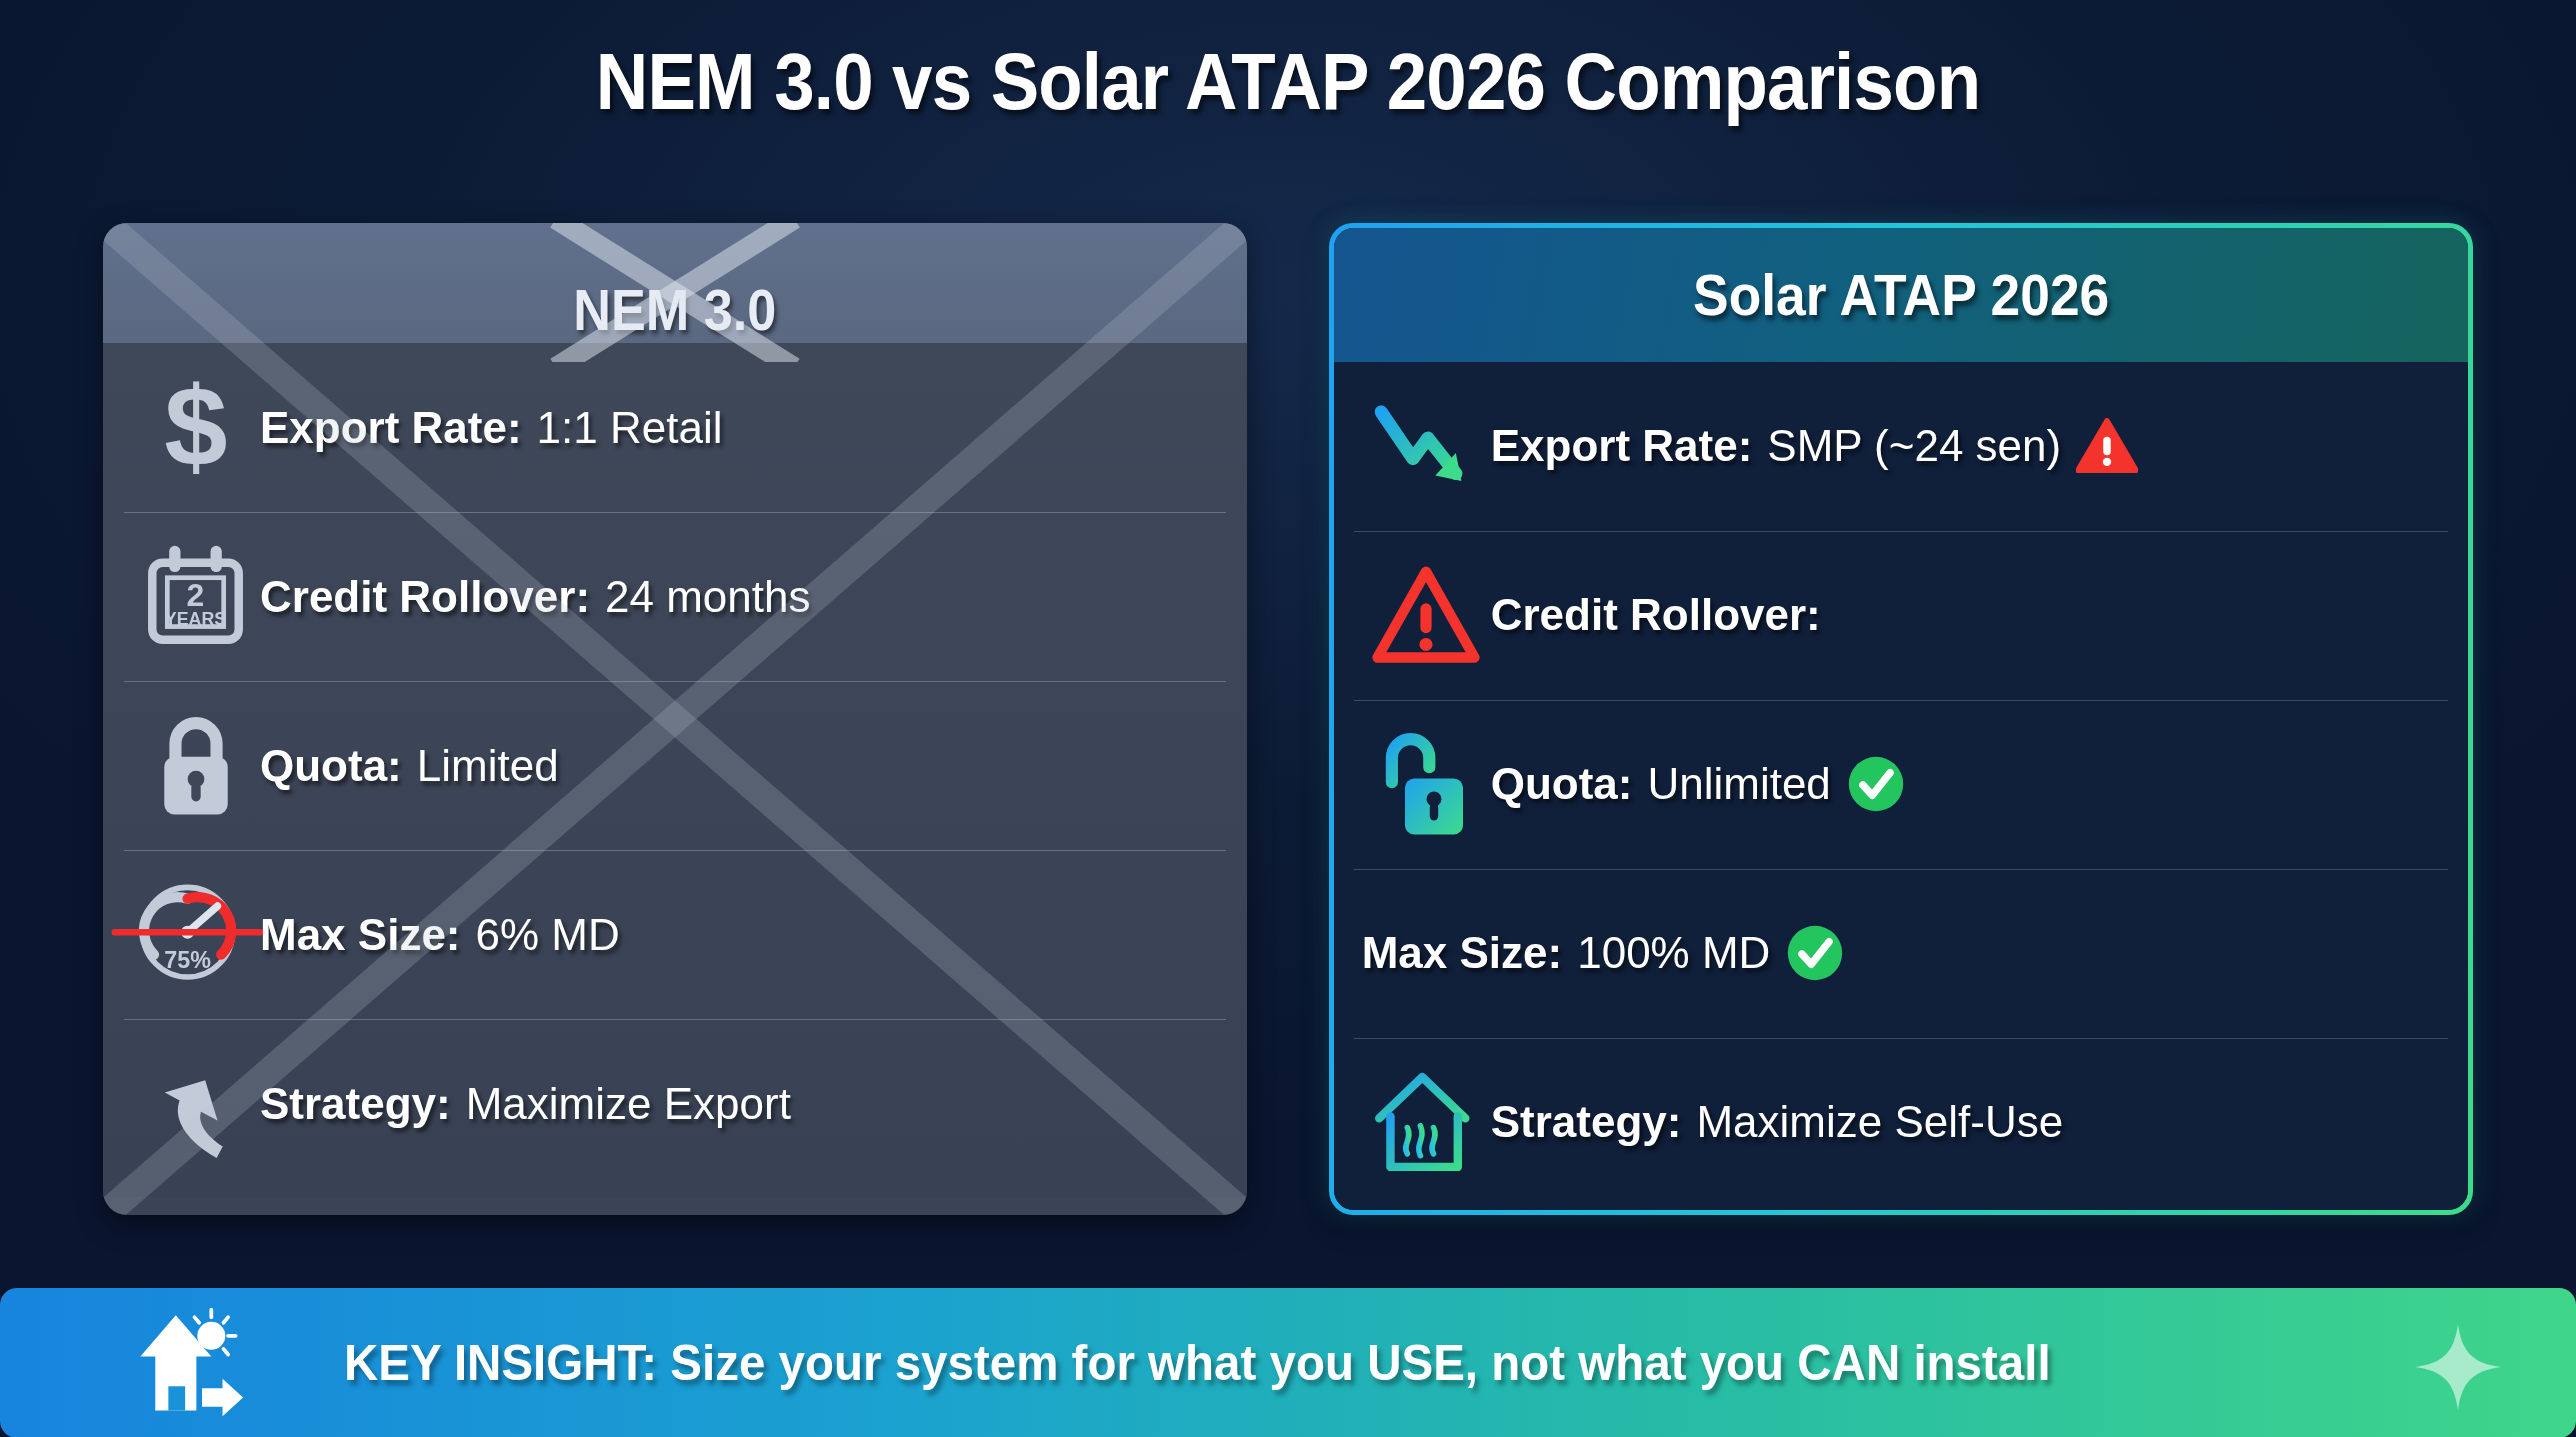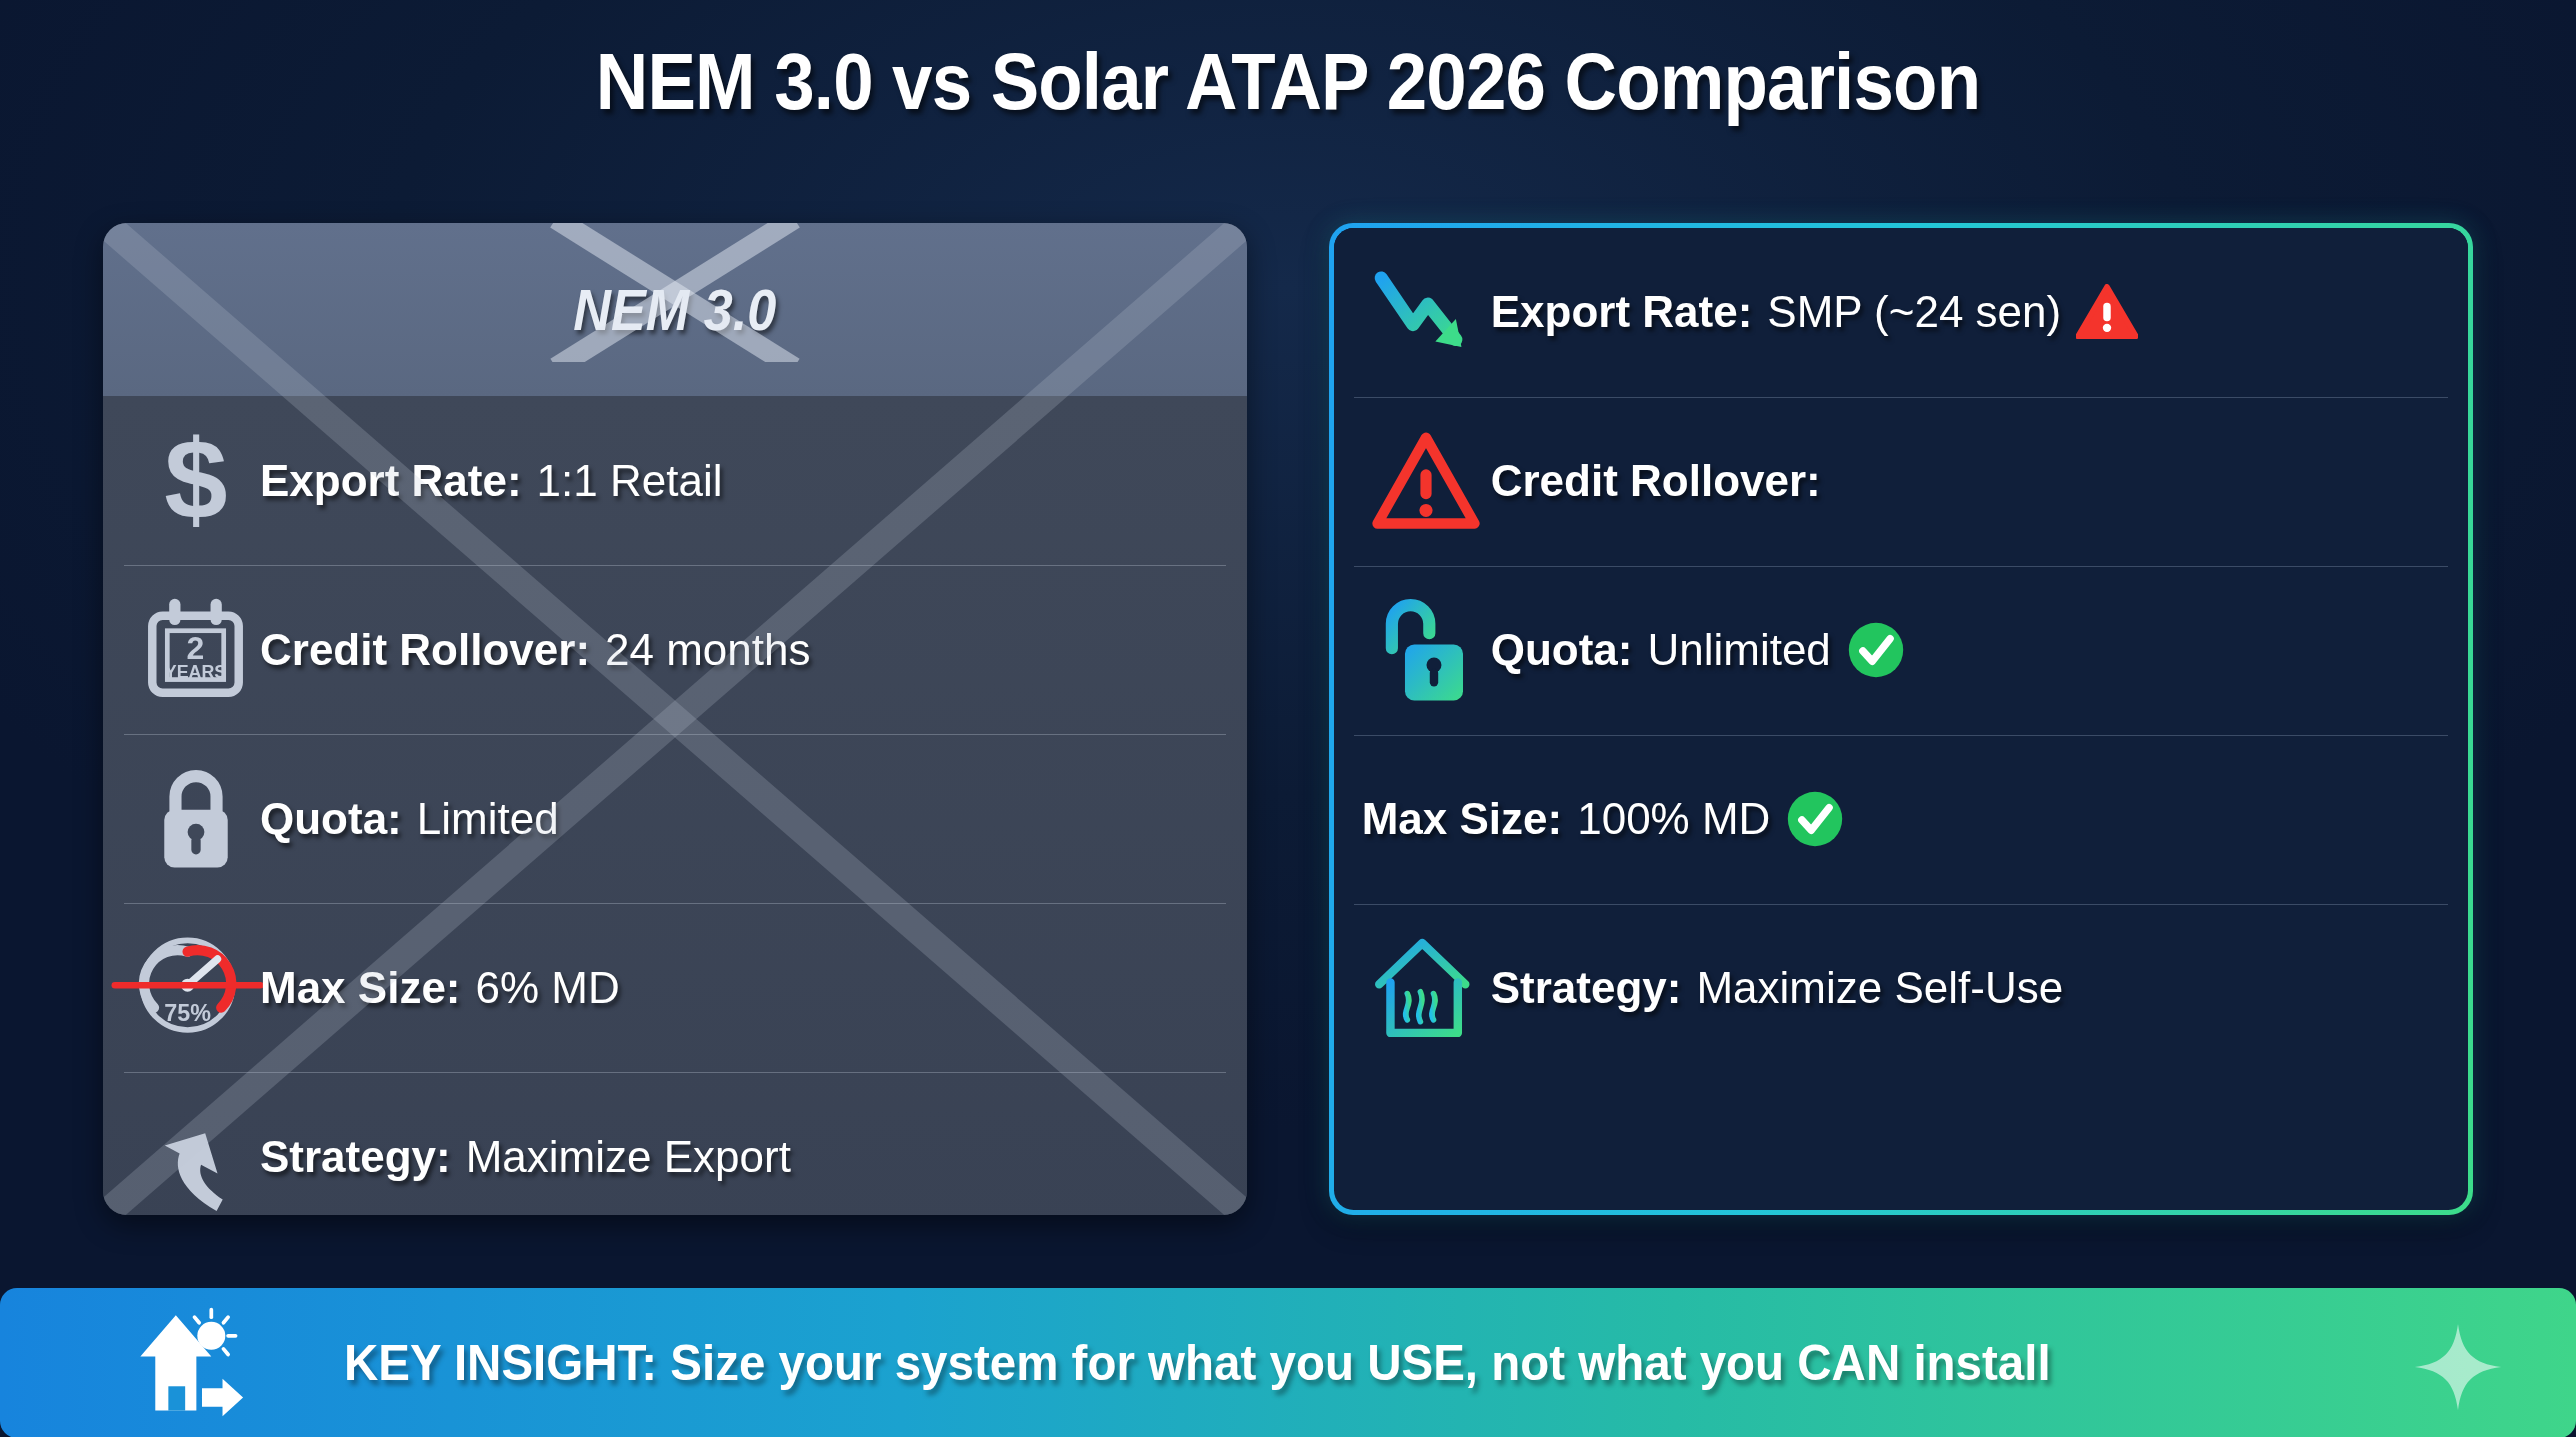--- a/index.html
+++ b/index.html
@@ -35,23 +35,23 @@
   }
 
   .card { position:relative; width:1144px; height:992px; border-radius:24px; overflow:hidden; }
 
   
   .card-left {
     background:#3b4457;
     box-shadow:0 9.4px 28px rgba(0,0,0,.45);
   }
   .card-left .card-head {
-    height:173px;
+    height:120px;
     background:linear-gradient(180deg,#61708c 0%, #5a6881 100%);
-    display:flex; align-items:center; justify-content:center;font-style:italic;
+    display:flex; align-items:flex-end; justify-content:center;
   }
   .card-left .card-head .head-text {
     font-size:58px; font-weight:bold; font-stretch:condensed;
     color:#e8edf5; transform:scaleX(.9);
     text-shadow:2.8px 3.7px 4.7px rgba(0,0,0,.5);
   }
   .card-left .card-body { background:linear-gradient(180deg,#3f4859 0%, #394254 100%); height:854px; }
 
   
   .x-overlay { position:absolute; inset:0; pointer-events:none; }
@@ -233,20 +233,23 @@
 
       <div class="x-overlay">
         <span class="a"></span>
           <span class="b"></span>
       </div>
     </div>
 
     <div class="card card-right">
       <div class="inner">
 
+        <div class="card-head">
+          <div class="head-text">Solar ATAP 2026</div>
+        </div>
 
         <div class="card-body">
 
           <svg width="0" height="0" style="position:absolute">
             <defs>
               <linearGradient id="bg1" x1="0" y1="0" x2="1" y2="1">
                 <stop offset="0%" stop-color="#1fa2f0"></stop>
                   <stop offset="100%" stop-color="#3ddc8a"></stop>
               </linearGradient>
               <linearGradient id="bg2" x1="0" y1="1" x2="1" y2="0">

